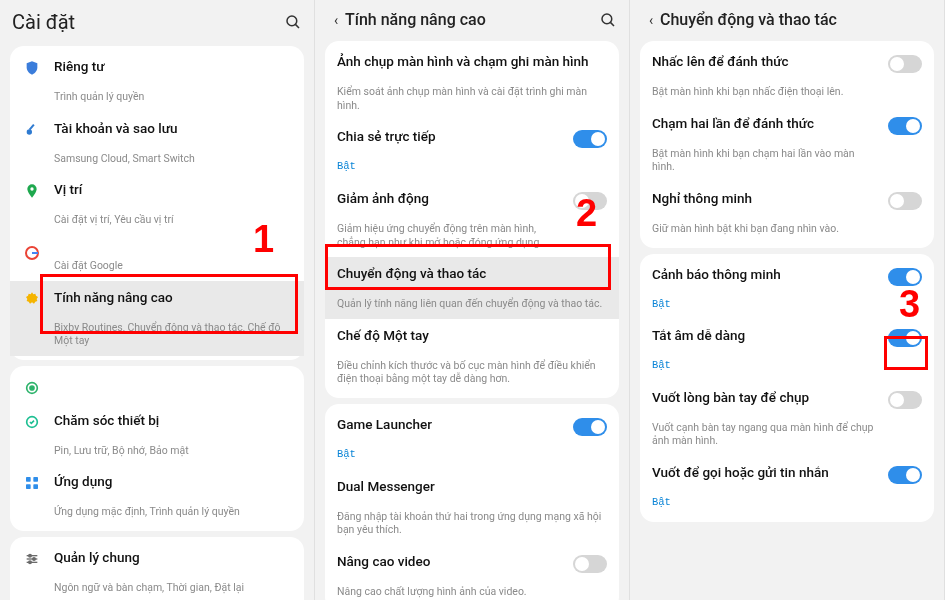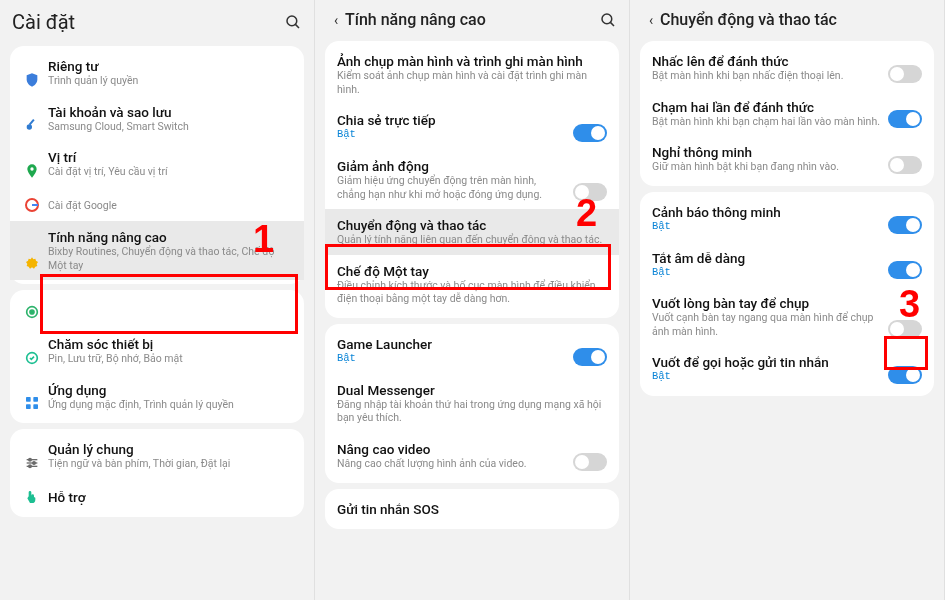--- a/index.html
+++ b/index.html
@@ -28,32 +28,32 @@
   .header .title.big { font-size: 20px; font-weight: 400; }
   .header .search { color:#444; }
   .content { padding: 0 6px 6px 6px; overflow-y: auto; }
   .card {
     background: #fff;
     border-radius: 14px;
     margin: 6px 4px;
     padding: 4px 0;
   }
   .row {
-    display: flex; align-items: flex-end;
+    display: flex; align-items: flex-start;
     padding: 8px 12px;
-    gap: 6px;
+    gap: 12px;
     position: relative;
   }
   .row.iconrow .icon {
     width: 20px; display:flex; align-items:center; justify-content:center;
     font-size: 14px; margin-top: 2px;
   }
   .row .txt { flex:1; min-width:0; }
   .row .lbl { font-size: 13.5px; color:#111; font-weight:500; }
-  .row .sub { font-size: 10.5px; color:#8a8a8a; margin-top:0; line-height:1.3; }
+  .row .sub { font-size: 10.5px; color:#8a8a8a; margin-top:16px; line-height:1.3; }
   .row .sub.accent { color:#0a84d6;font-family:Liberation Mono, monospace; }
   .row.sel { background: #e9e9e9; }
   .toggle {
     width: 34px; height: 18px; border-radius: 10px;
     background: #d6d6d6; position: relative; flex-shrink:0;
     margin-top: 2px;
   }
   .toggle::after {
     content: ""; position:absolute; width:14px; height:14px; border-radius:50%;
     background:#fff; top:2px; left:2px;
@@ -190,21 +190,21 @@
               <line x1="4" y1="7" x2="20" y2="7"></line>
               <line x1="4" y1="12" x2="20" y2="12"></line>
               <line x1="4" y1="17" x2="20" y2="17"></line>
               <circle cx="9" cy="7" r="2" fill="#6b6b6b"></circle>
               <circle cx="15" cy="12" r="2" fill="#6b6b6b"></circle>
               <circle cx="9" cy="17" r="2" fill="#6b6b6b"></circle>
             </svg>
           </div>
         <div class="txt">
             <div class="lbl">Quản lý chung</div>
-            <div class="sub">Tiện ngữ và bàn phím, Thời gian, Đặt lại</div>
+            <div class="sub">Ngôn ngữ và bàn chạm, Thời gian, Đặt lại</div>
           </div>
       </div>
       <div class="row iconrow">
         <div class="icon">
             <svg width="16" height="16" viewBox="0 0 24 24" fill="#1dbf92">
               <path d="M7 11V5a2 2 0 0 1 4 0v5a2 2 0 0 1 4 0v2l2 1v3a5 5 0 0 1-5 5H9l-4-7 2-3z"></path>
             </svg>
           </div>
         <div class="txt">
             <div class="lbl">Hỗ trợ</div>
@@ -222,21 +222,21 @@
       <svg width="18" height="18" viewBox="0 0 24 24" fill="none" stroke="#333" stroke-width="2">
           <circle cx="10.5" cy="10.5" r="6.5"></circle>
           <line x1="20" y1="20" x2="15.2" y2="15.2"></line>
         </svg>
     </div>
   </div>
   <div class="content">
     <div class="card">
       <div class="row">
         <div class="txt">
-            <div class="lbl">Ảnh chụp màn hình và trình ghi màn hình</div>
+            <div class="lbl">Ảnh chụp màn hình và chạm ghi màn hình</div>
             <div class="sub">Kiểm soát ảnh chụp màn hình và cài đặt trình ghi màn hình.</div>
           </div>
       </div>
       <div class="row">
         <div class="txt">
             <div class="lbl">Chia sẻ trực tiếp</div>
             <div class="sub accent">Bật</div>
           </div>
         <div class="toggle on"></div>
       </div>

